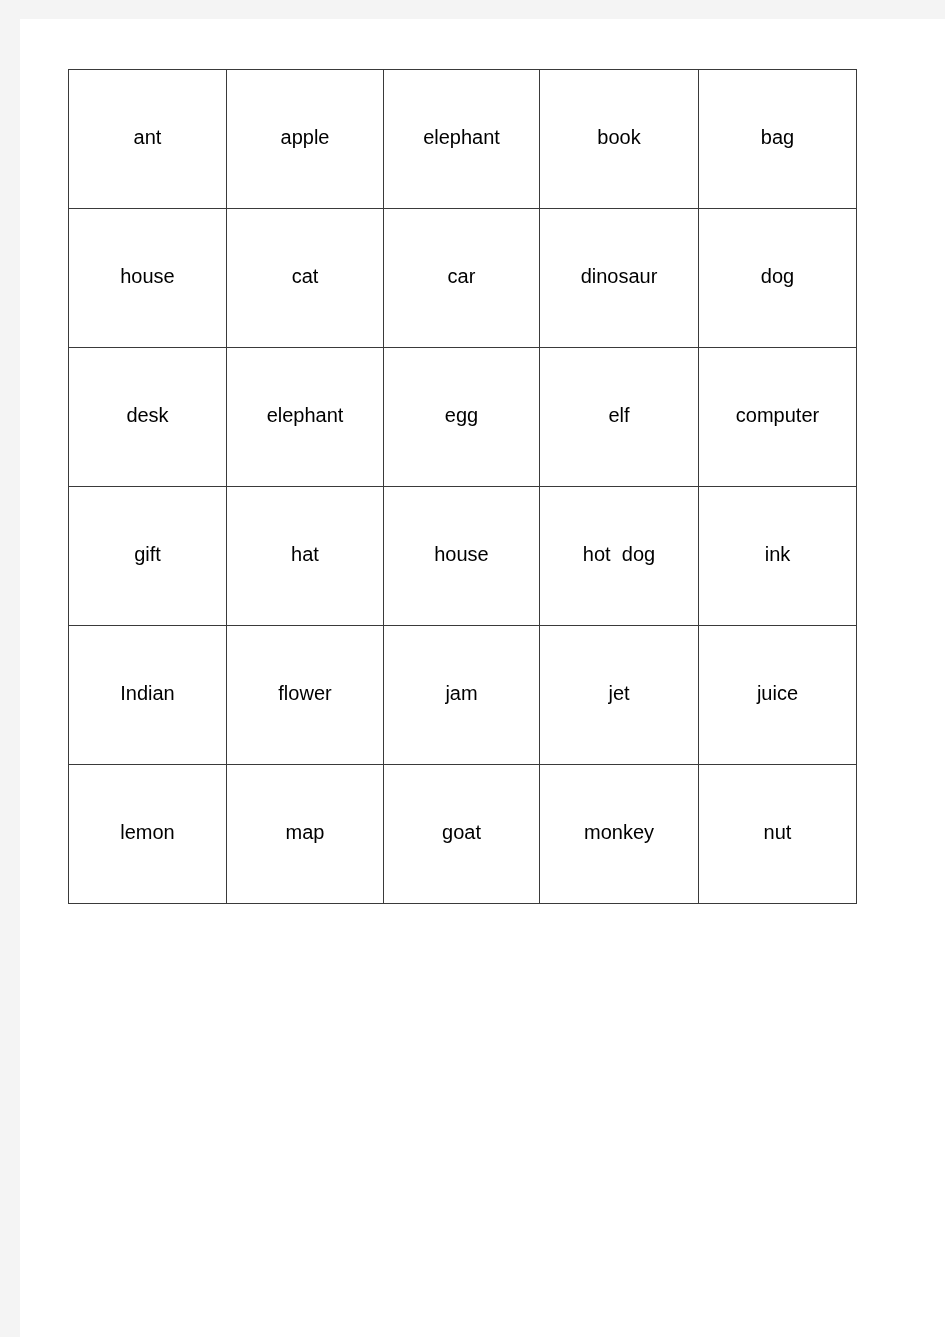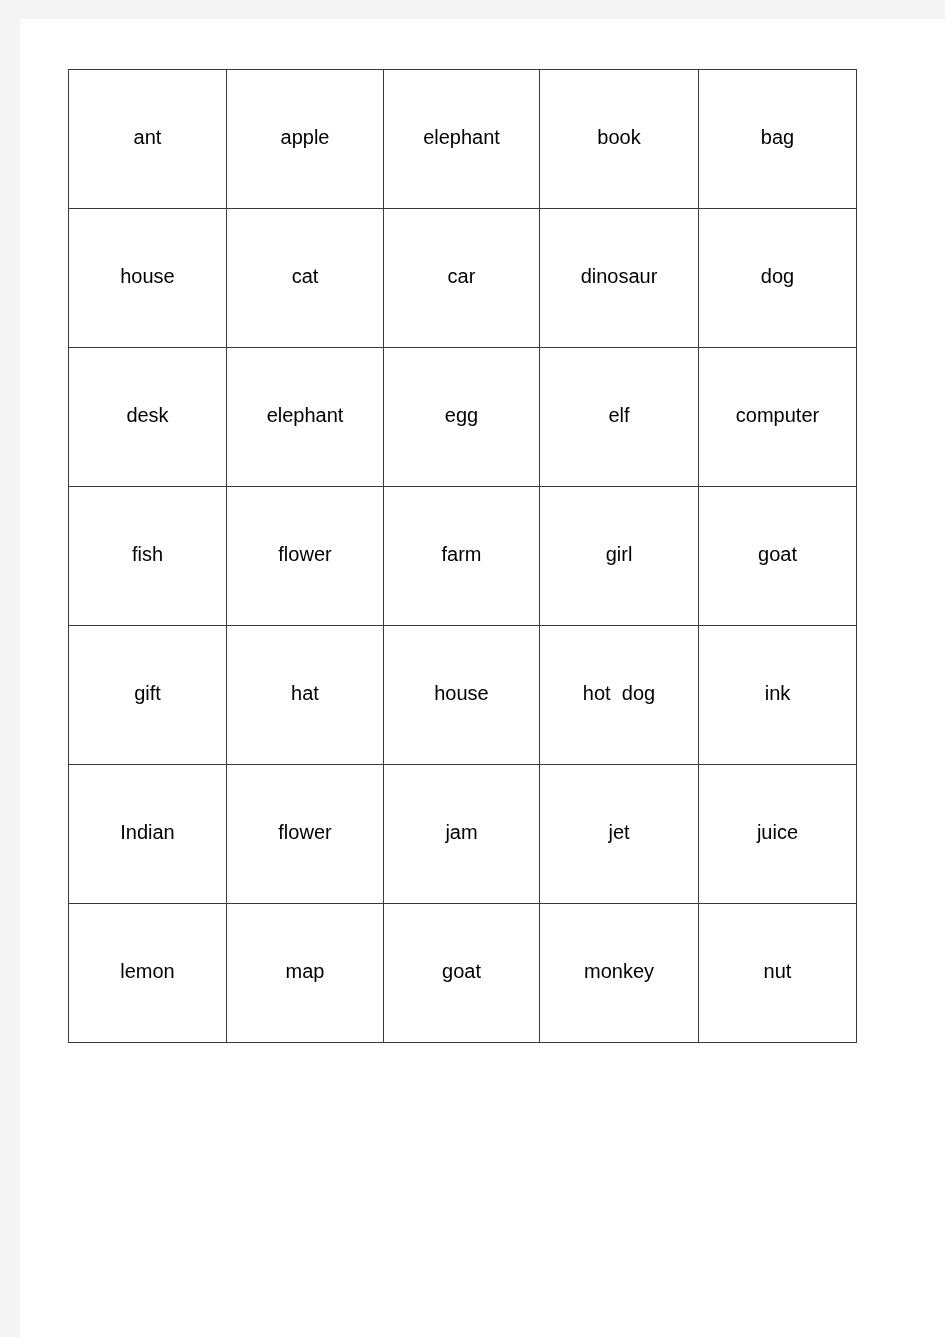--- a/index.html
+++ b/index.html
@@ -75,27 +75,20 @@
         <td>dog</td>
       </tr>
       <tr>
         <td>desk</td>
         <td>elephant</td>
         <td>egg</td>
         <td>elf</td>
         <td>computer</td>
       </tr>
       <tr>
-        <td>fish</td>
-        <td>flower</td>
-        <td>farm</td>
-        <td>girl</td>
-        <td>goat</td>
-      </tr>
-      <tr>
         <td>gift</td>
         <td>hat</td>
         <td>house</td>
         <td>hot  dog</td>
         <td>ink</td>
       </tr>
       <tr>
         <td>Indian</td>
         <td>flower</td>
         <td>jam</td>

